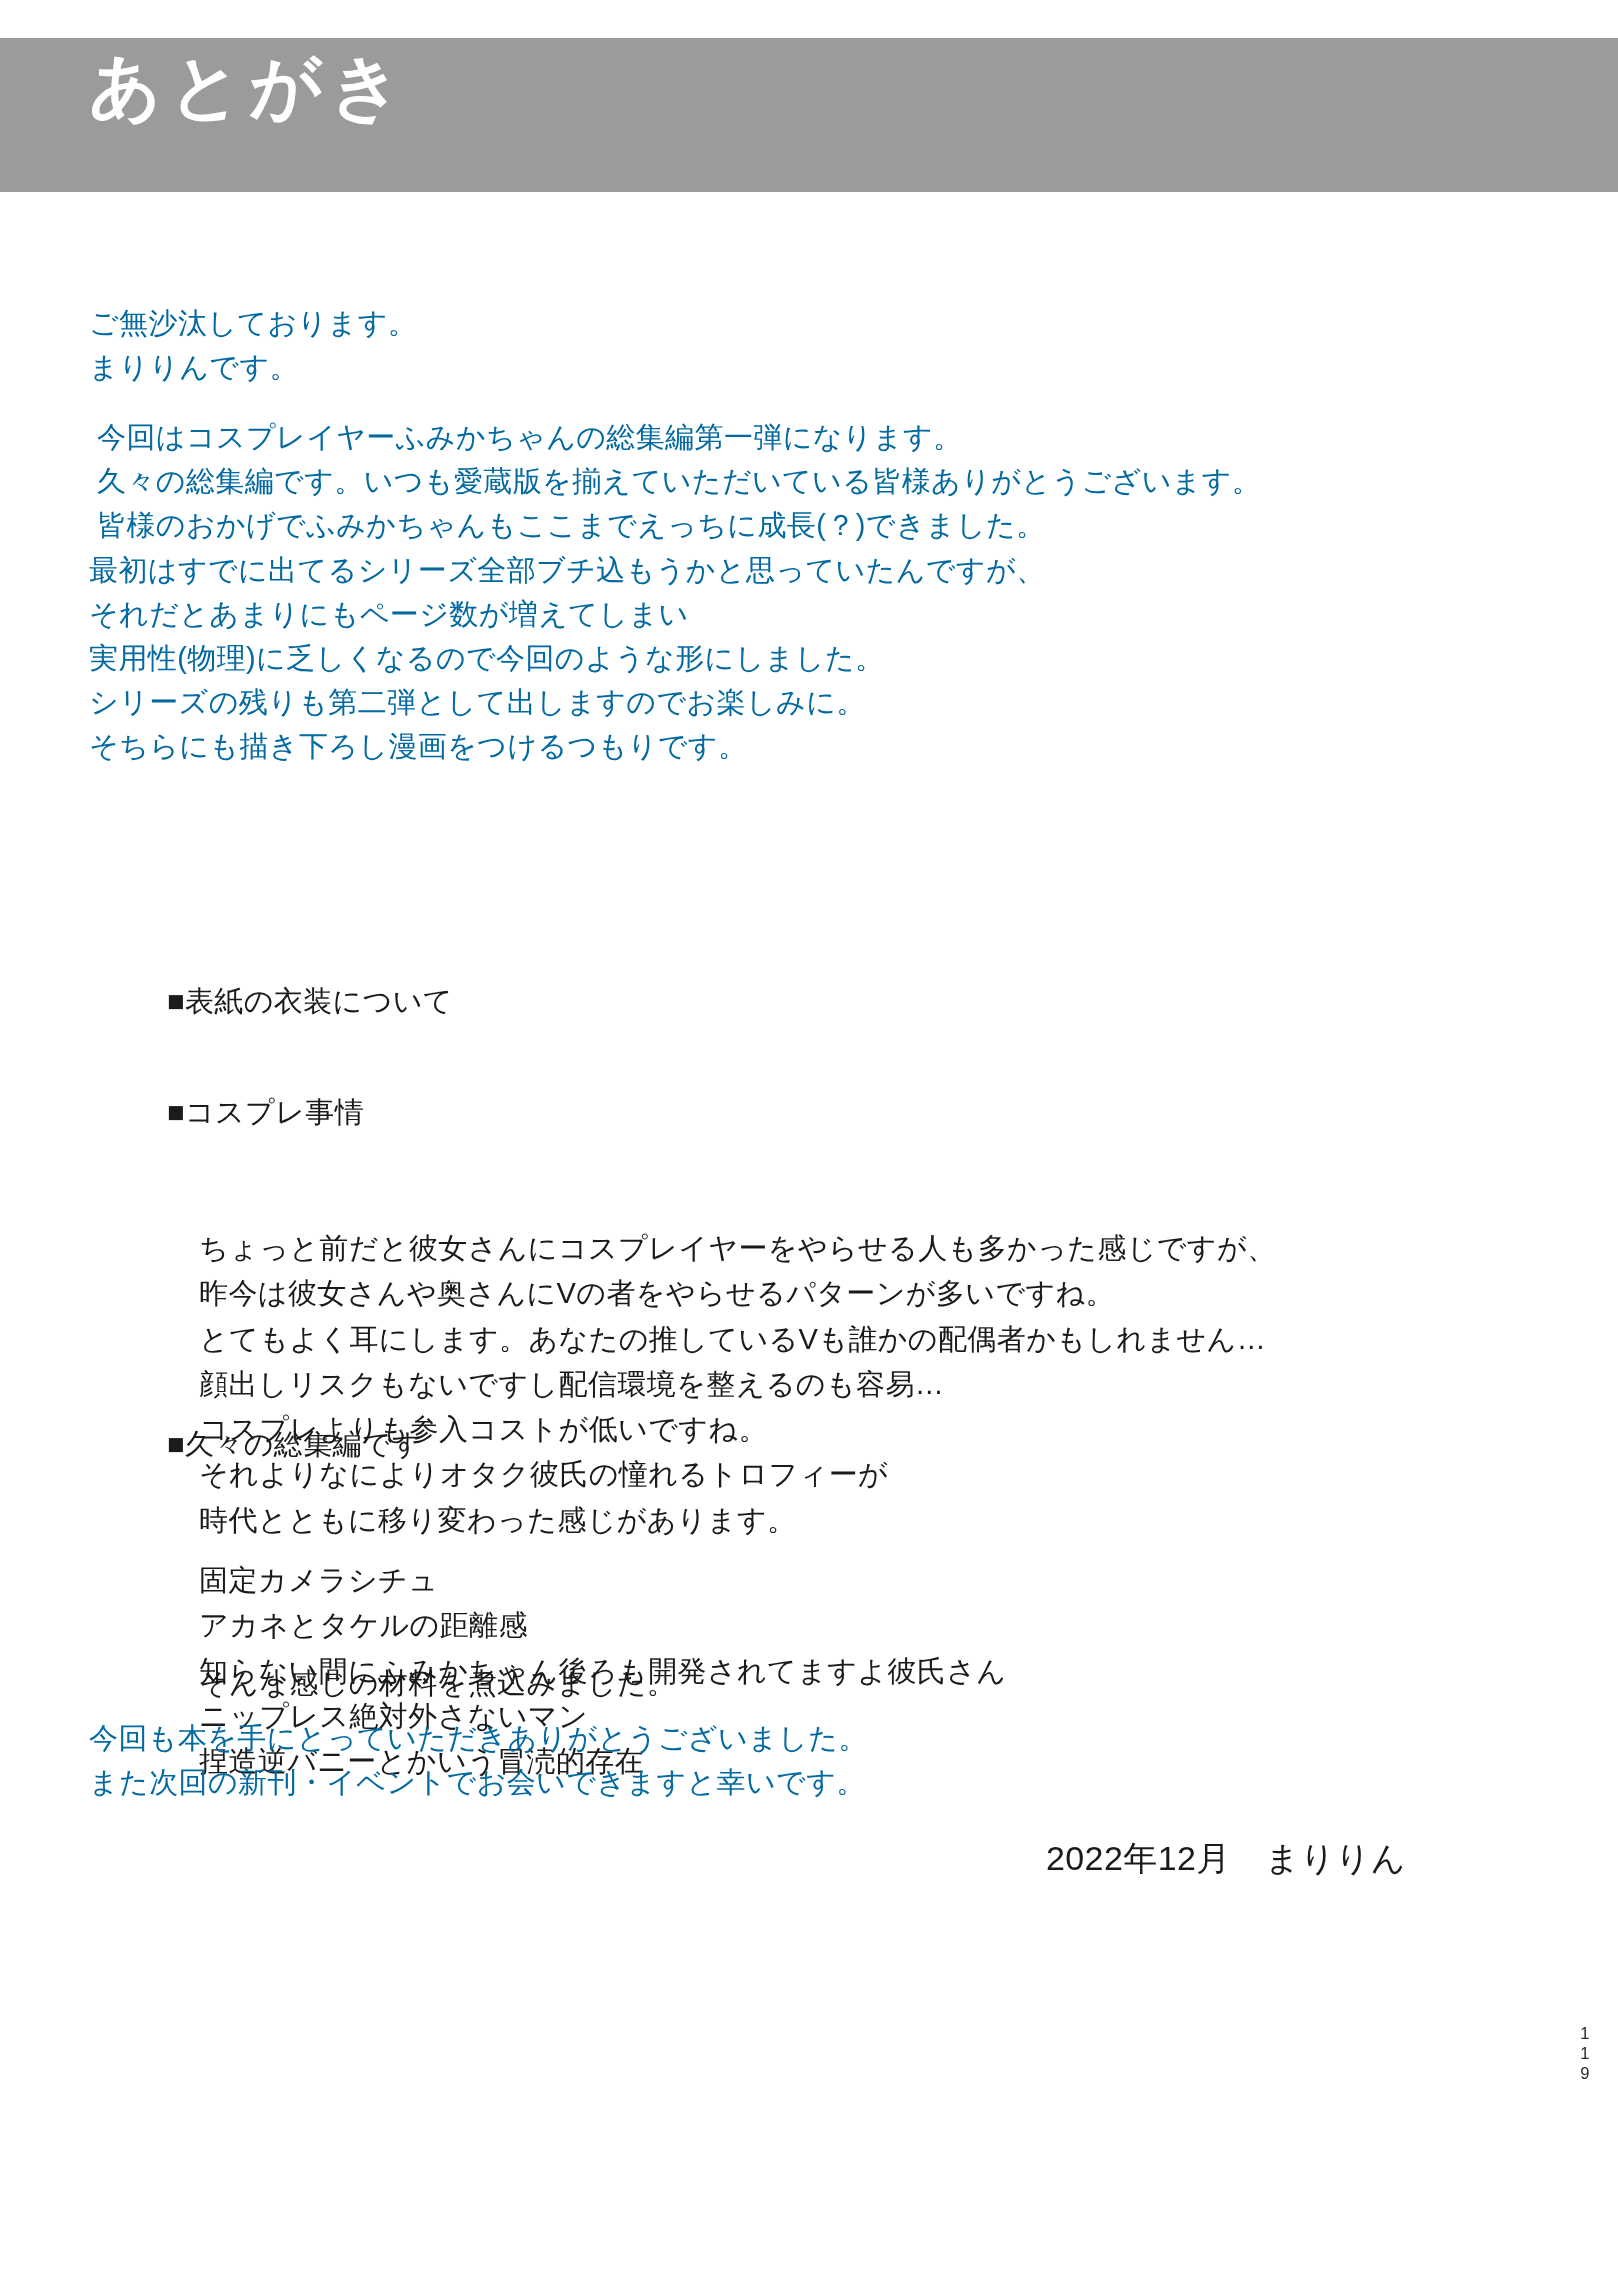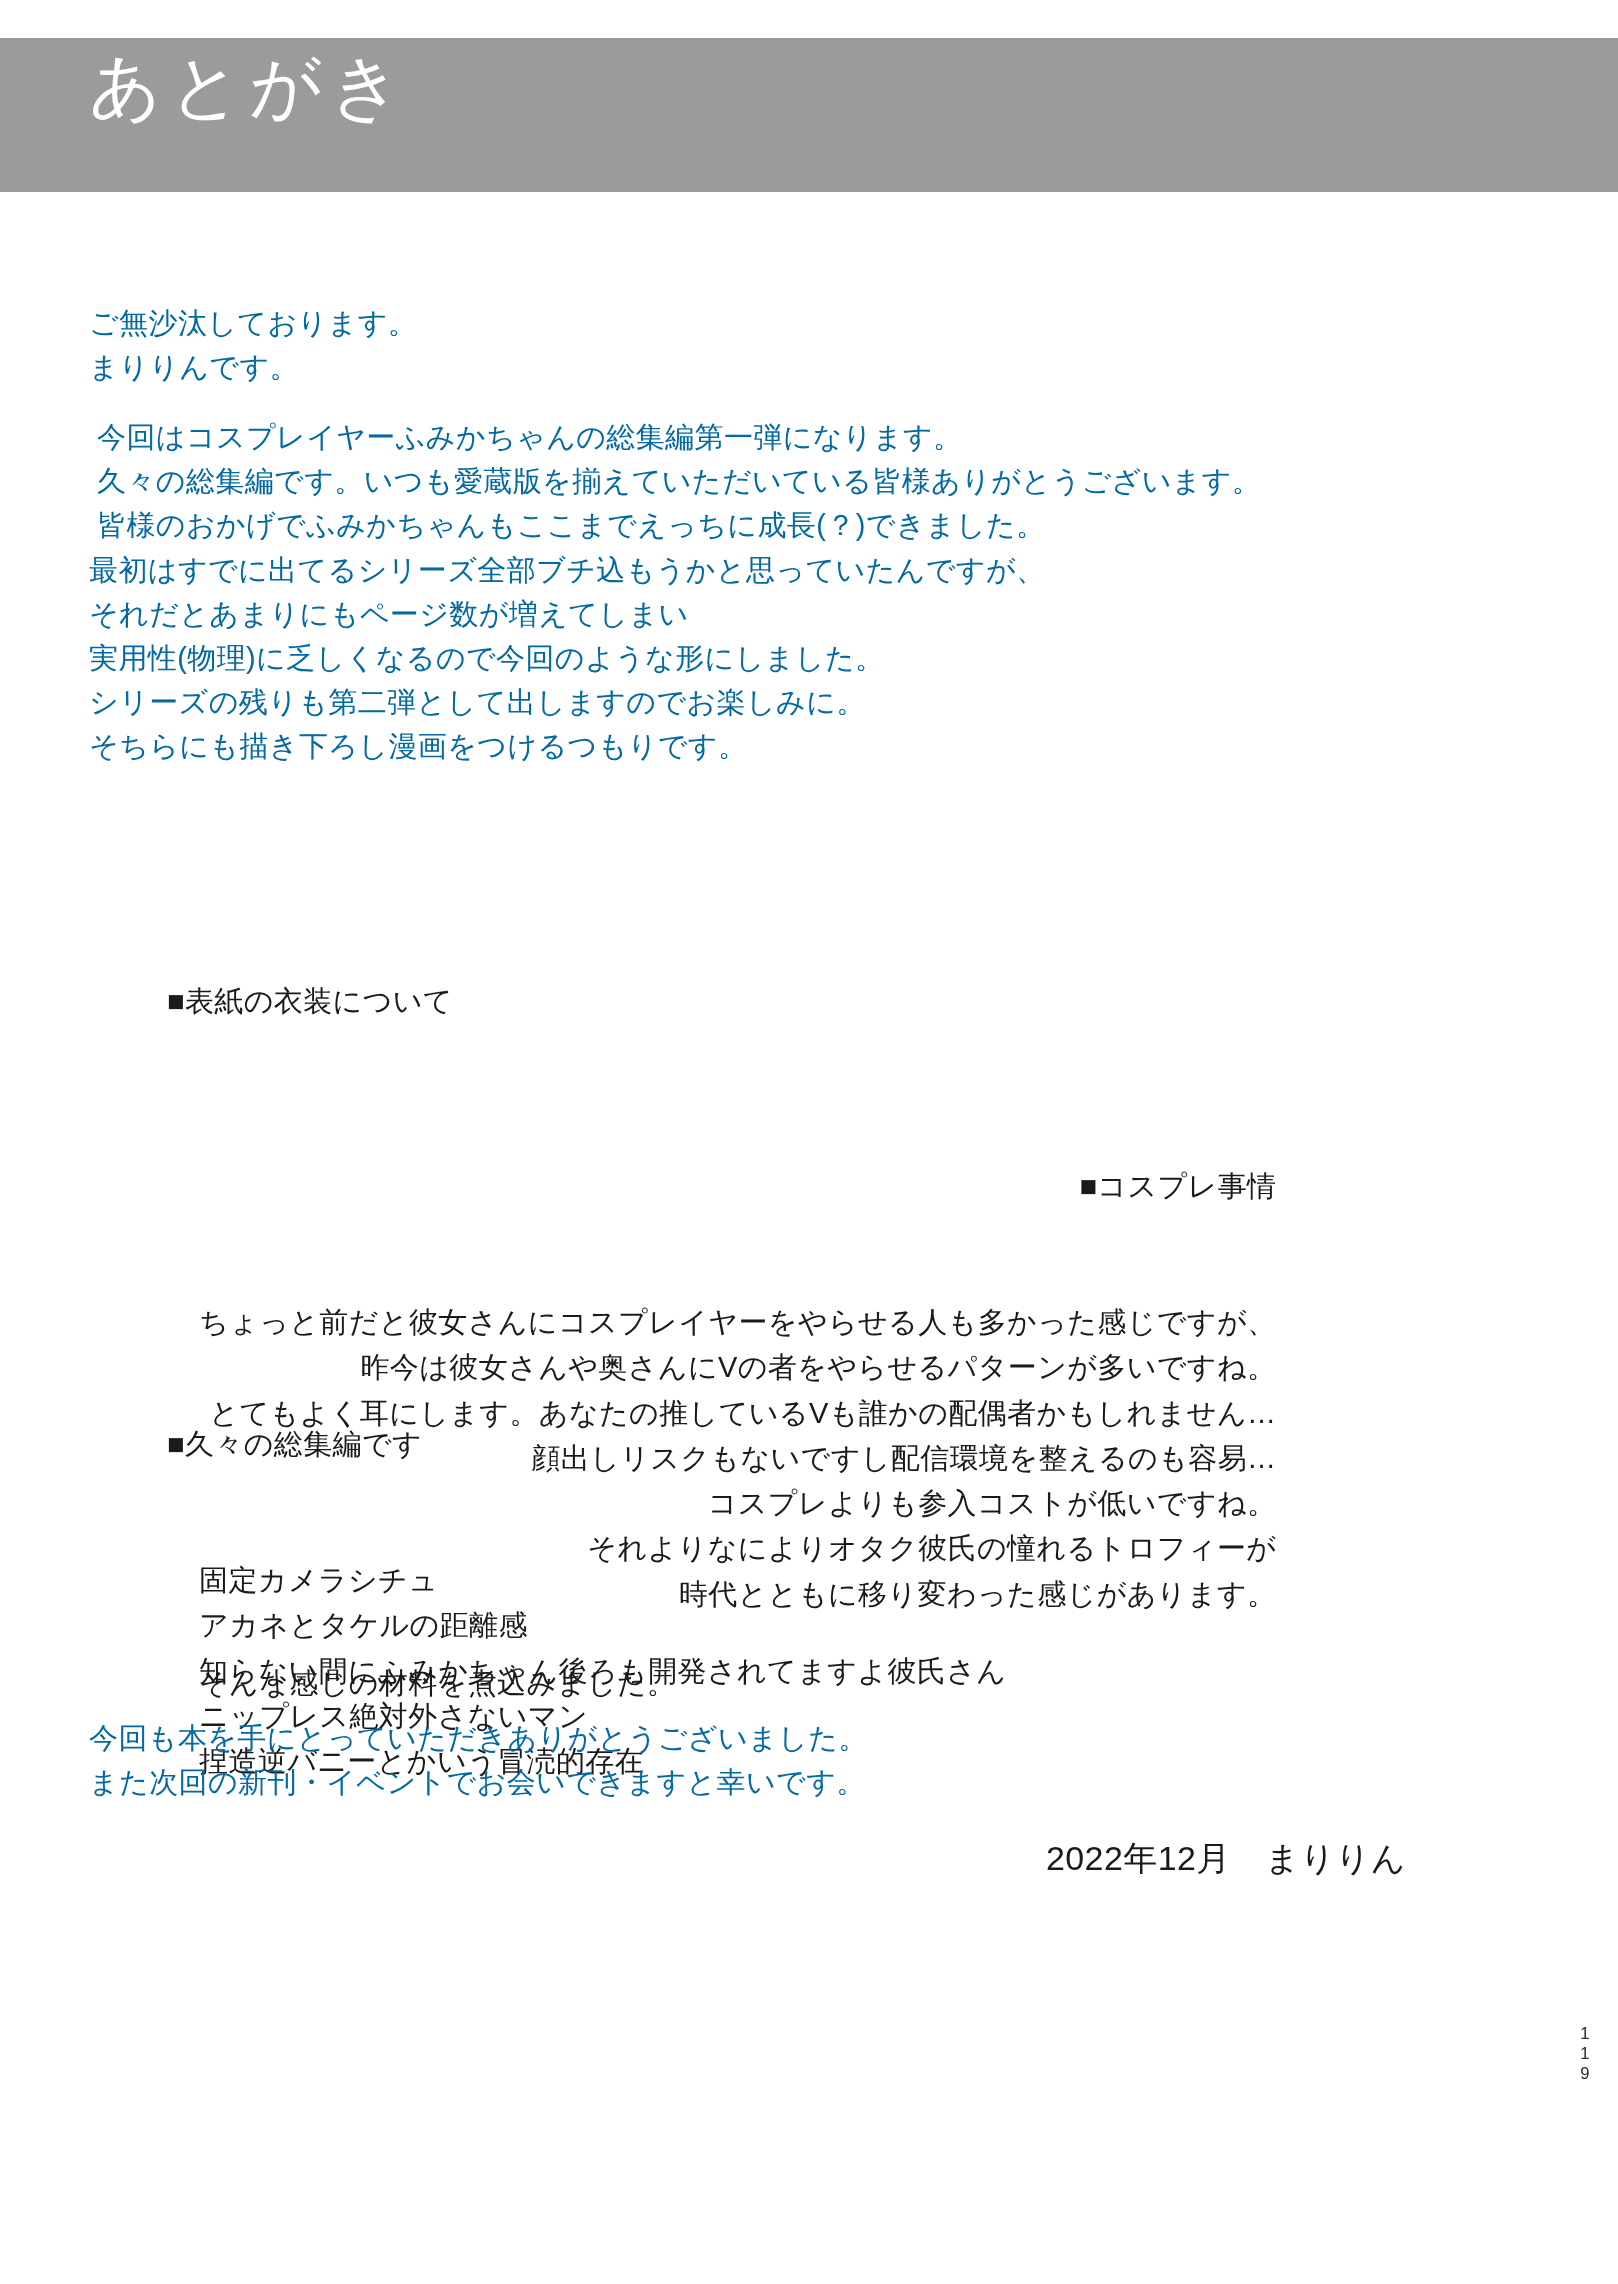--- a/index.html
+++ b/index.html
@@ -28,20 +28,21 @@
   .header-title {
     position: absolute;
     left: 89px;
     top: 51px;
     font-size: 71px;
     line-height: 1.0;
     color: #ffffff;
     letter-spacing: 7.5px;
     font-family: "Liberation Sans", sans-serif;
     white-space: pre;
+    font-weight: bold;
   }
 
   
   .tblock {
     position: absolute;
     white-space: pre;
     font-family: "Liberation Sans", sans-serif;
     color: #0369a1;
   }
 
@@ -63,21 +64,21 @@
     letter-spacing: 0.4px;
   }
   .sec-head {
     margin-left: 0px;
   }
   .sec-body {
     margin-left: 32px;
   }
 
   .sec1 { left: 167px; top: 889px; }
-  .sec2 { left: 167px; top: 1074px; text-align: right; }
+  .sec2 { left: 167px; top: 1000px; }
   .sec3 { left: 167px; top: 1332px; }
   .sec3b { left: 167px; top: 1571px; }
 
   .closing { left: 89px; top: 1716px; }
 
   .sign {
     position: absolute;
     left: 1046px;
     top: 1836px;
     font-size: 34px;

